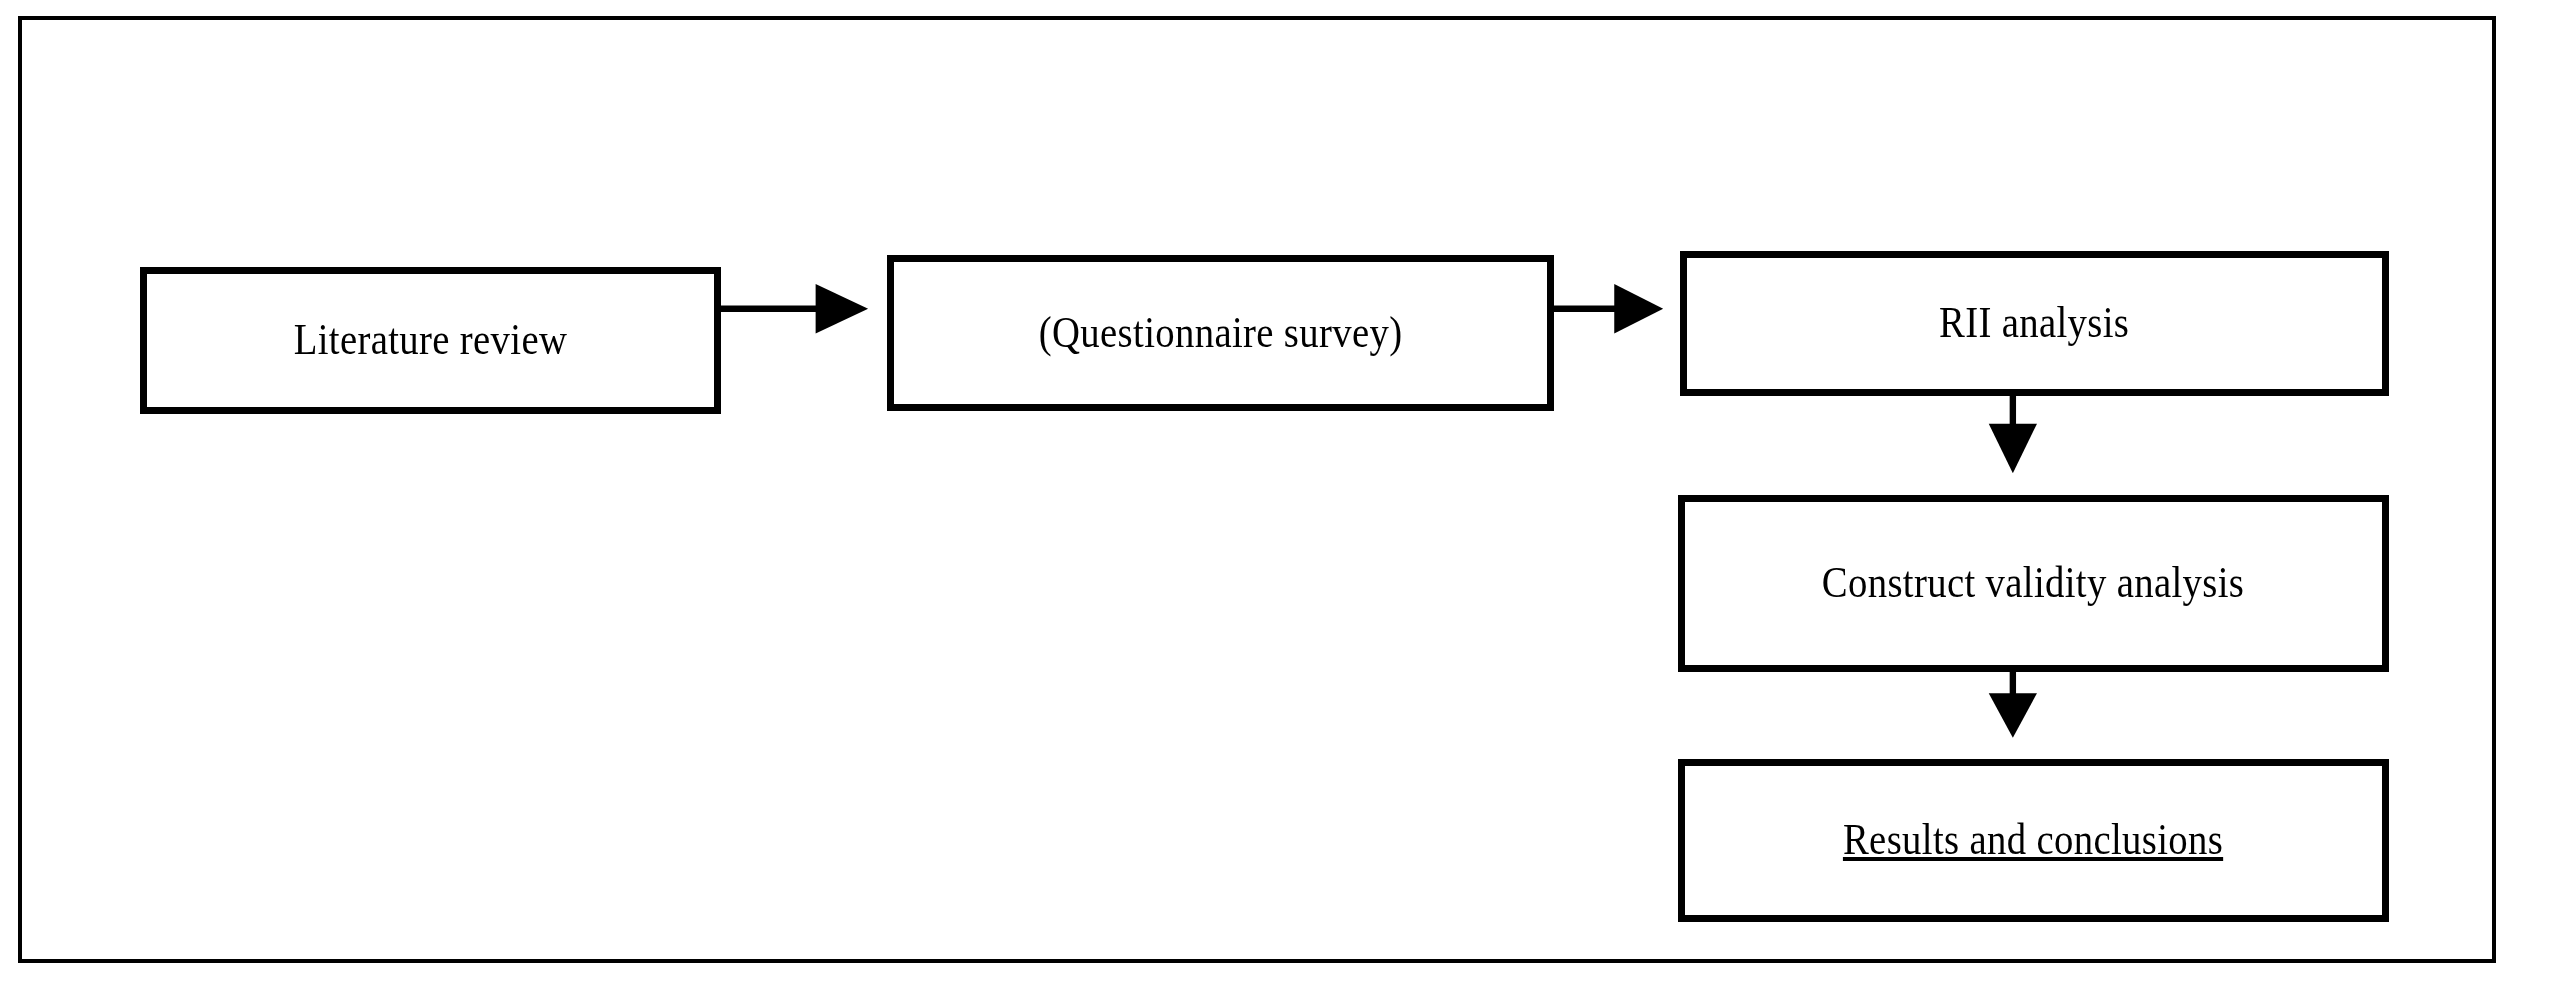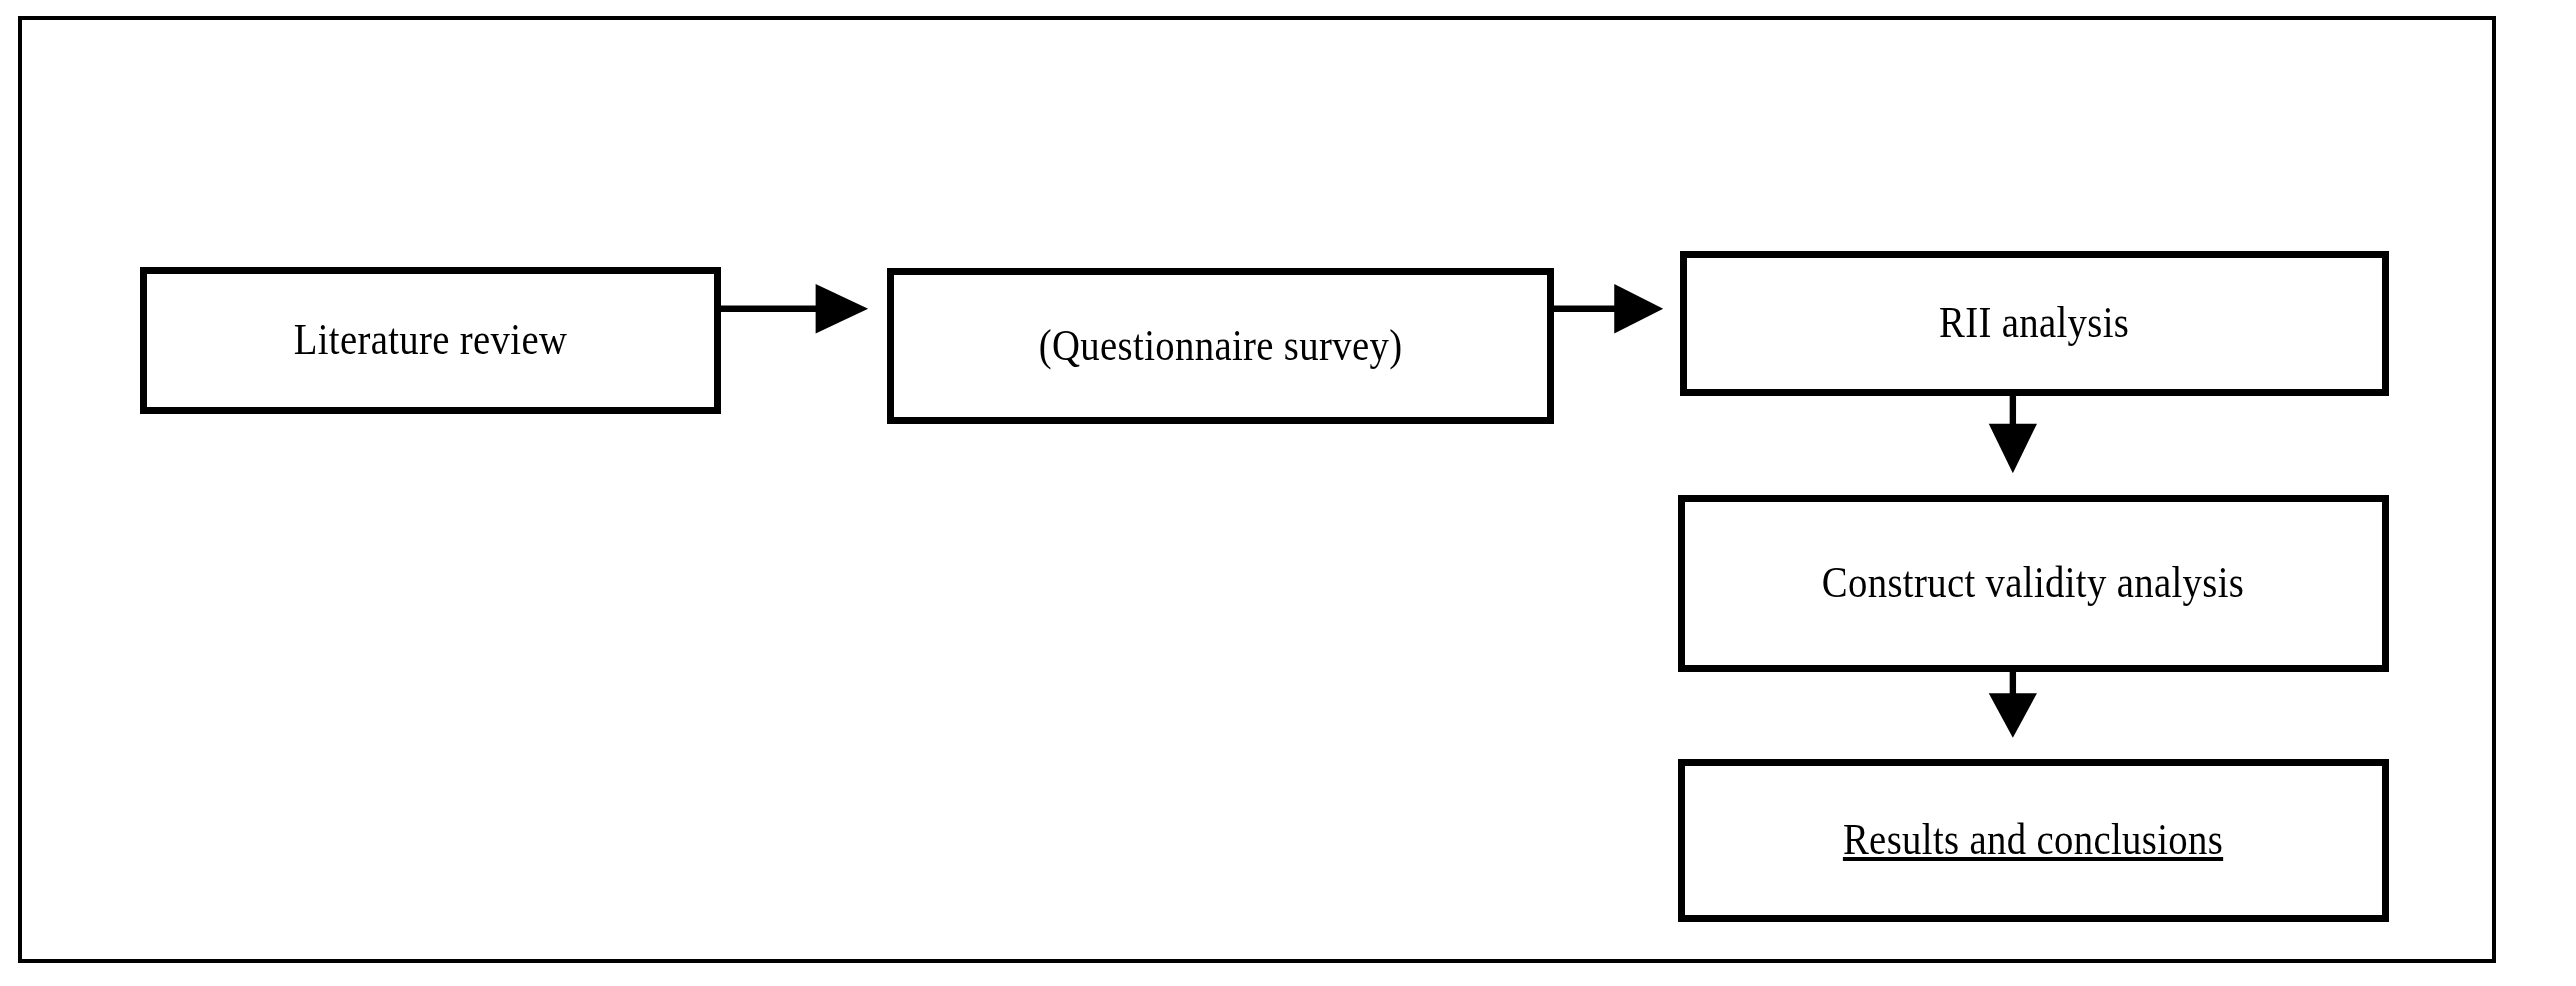--- a/index.html
+++ b/index.html
@@ -46,21 +46,21 @@
     font-family: "Liberation Serif", "DejaVu Serif", serif;
     font-size: 44px;
     line-height: 1.08;
     letter-spacing: 0.4px;
     white-space: nowrap;
     transform: scaleX(0.88);
     transform-origin: center center;
   }
 
   #node-literature-review       { left: 118px;  top: 247px;  width: 581px;  height: 147px; }
-  #node-questionnaire-survey    { left: 865px; top: 248px;  width: 667px;  height: 156px; }
+  #node-questionnaire-survey    { left: 865px; top: 235px;  width: 667px;  height: 156px; }
   #node-rii-analysis            { left: 1658px; top: 231px;  width: 709px; height: 145px; }
   #node-construct-validity      { left: 1656px; top: 475px;  width: 711px; height: 177px; }
   #node-results-conclusions     { left: 1656px; top: 739px; width: 711px; height: 163px; text-decoration: underline; }
 
   
   #connectors {
     position: absolute;
     left: 0;
     top: 0;
     width: 2576px;

